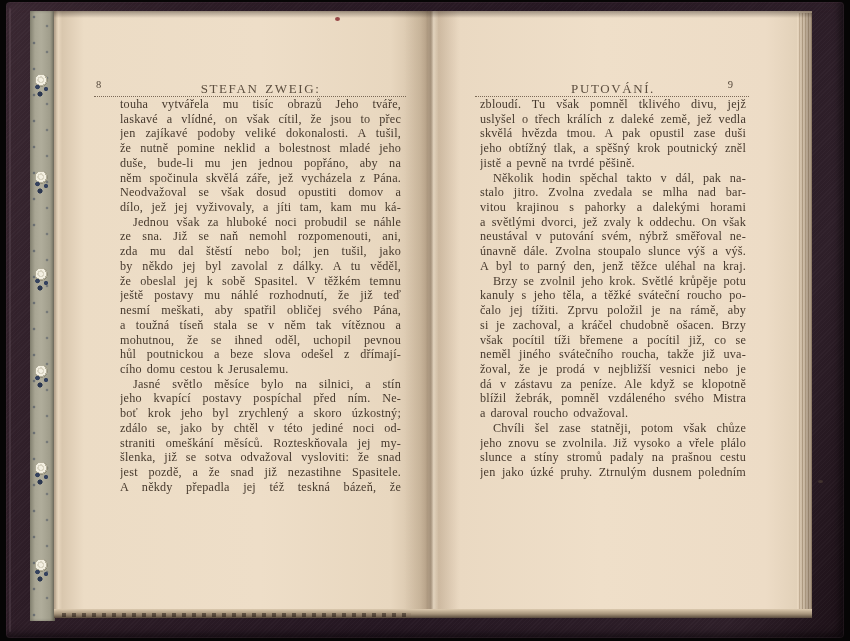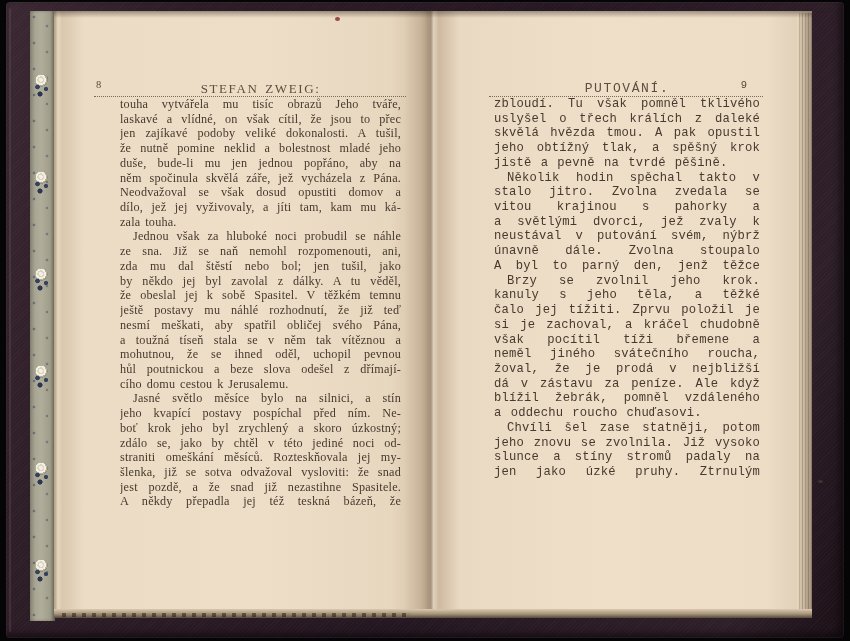--- a/index.html
+++ b/index.html
@@ -88,21 +88,21 @@
   .top-shade{
     position:absolute;left:0;right:0;top:0;height:7px;
     background:linear-gradient(rgba(30,20,15,.38), rgba(30,20,15,0));
   }
   .speck{position:absolute;border-radius:50%;}
   .speck.s1{left:764px;top:469px;width:5px;height:3px;background:rgba(90,75,60,.5);}
   .speck.s2{left:281px;top:6px;width:5px;height:4px;background:rgba(130,35,40,.8);}
   
   .content{position:absolute;top:68px;color:var(--ink);}
   .content-left{left:66px;width:281px;}
-  .content-right{left:440px;width:266px;font-family:Liberation Mono, monospace;}
+  .content-right{left:426px;width:266px;}
   .pg-header{position:relative;height:14px;text-align:center;}
   .pg-title{
     font-size:13px;letter-spacing:1.6px;color:#5c4e3f;
     word-spacing:2px;
     margin-top:36px;
   }
   .pg-num{position:absolute;top:0;font-size:10.5px;color:#54473a;}
   .num-left{left:-24px;}
   .num-right{right:13px;}
   .rule{border-bottom:1px dotted rgba(95,78,60,.8);height:0;margin-top:3px;}
@@ -154,21 +154,20 @@
       <div class="rule rule-left"></div>
       <div class="text-body">
           <div class="line">touha vytvářela mu tisíc obrazů Jeho tváře,</div>
           <div class="line">laskavé a vlídné, on však cítil, že jsou to přec</div>
           <div class="line">jen zajíkavé podoby veliké dokonalosti. A tušil,</div>
           <div class="line">že nutně pomine neklid a bolestnost mladé jeho</div>
           <div class="line">duše, bude-li mu jen jednou popřáno, aby na</div>
           <div class="line">něm spočinula skvělá záře, jež vycházela z Pána.</div>
           <div class="line">Neodvažoval se však dosud opustiti domov a</div>
           <div class="line">dílo, jež jej vyživovaly, a jíti tam, kam mu ká-</div>
-          <div class="line para-end">zala touha.</div>
           <div class="line indent">Jednou však za hluboké noci probudil se náhle</div>
           <div class="line">ze sna. Již se naň nemohl rozpomenouti, ani,</div>
           <div class="line">zda mu dal štěstí nebo bol; jen tušil, jako</div>
           <div class="line">by někdo jej byl zavolal z dálky. A tu věděl,</div>
           <div class="line">že obeslal jej k sobě Spasitel. V těžkém temnu</div>
           <div class="line">ještě postavy mu náhlé rozhodnutí, že již teď</div>
           <div class="line">nesmí meškati, aby spatřil obličej svého Pána,</div>
           <div class="line">a toužná tíseň stala se v něm tak vítěznou a</div>
           <div class="line">mohutnou, že se ihned oděl, uchopil pevnou</div>
           <div class="line">hůl poutnickou a beze slova odešel z dřímají-</div>
@@ -205,21 +204,21 @@
           <div class="line">A byl to parný den, jenž těžce uléhal na kraj.</div>
           <div class="line indent">Brzy se zvolnil jeho krok. Světlé krůpěje potu</div>
           <div class="line">kanuly s jeho těla, a těžké sváteční roucho po-</div>
           <div class="line">čalo jej tížiti. Zprvu položil je na rámě, aby</div>
           <div class="line">si je zachoval, a kráčel chudobně ošacen. Brzy</div>
           <div class="line">však pocítil tíži břemene a pocítil již, co se</div>
           <div class="line">neměl jiného svátečního roucha, takže již uva-</div>
           <div class="line">žoval, že je prodá v nejbližší vesnici nebo je</div>
           <div class="line">dá v zástavu za peníze. Ale když se klopotně</div>
           <div class="line">blížil žebrák, pomněl vzdáleného svého Mistra</div>
-          <div class="line para-end">a oddechu roucho chuďasovi.</div>
+          <div class="line para-end">a daroval roucho odvažoval.</div>
           <div class="line indent">Chvíli šel zase statněji, potom však chůze</div>
           <div class="line">jeho znovu se zvolnila. Již vysoko a vřele plálo</div>
           <div class="line">slunce a stíny stromů padaly na prašnou cestu</div>
           <div class="line">jen jako úzké pruhy. Ztrnulým dusnem poledním</div>
         </div>
     </div>
   </div>
 
 </div>
 

